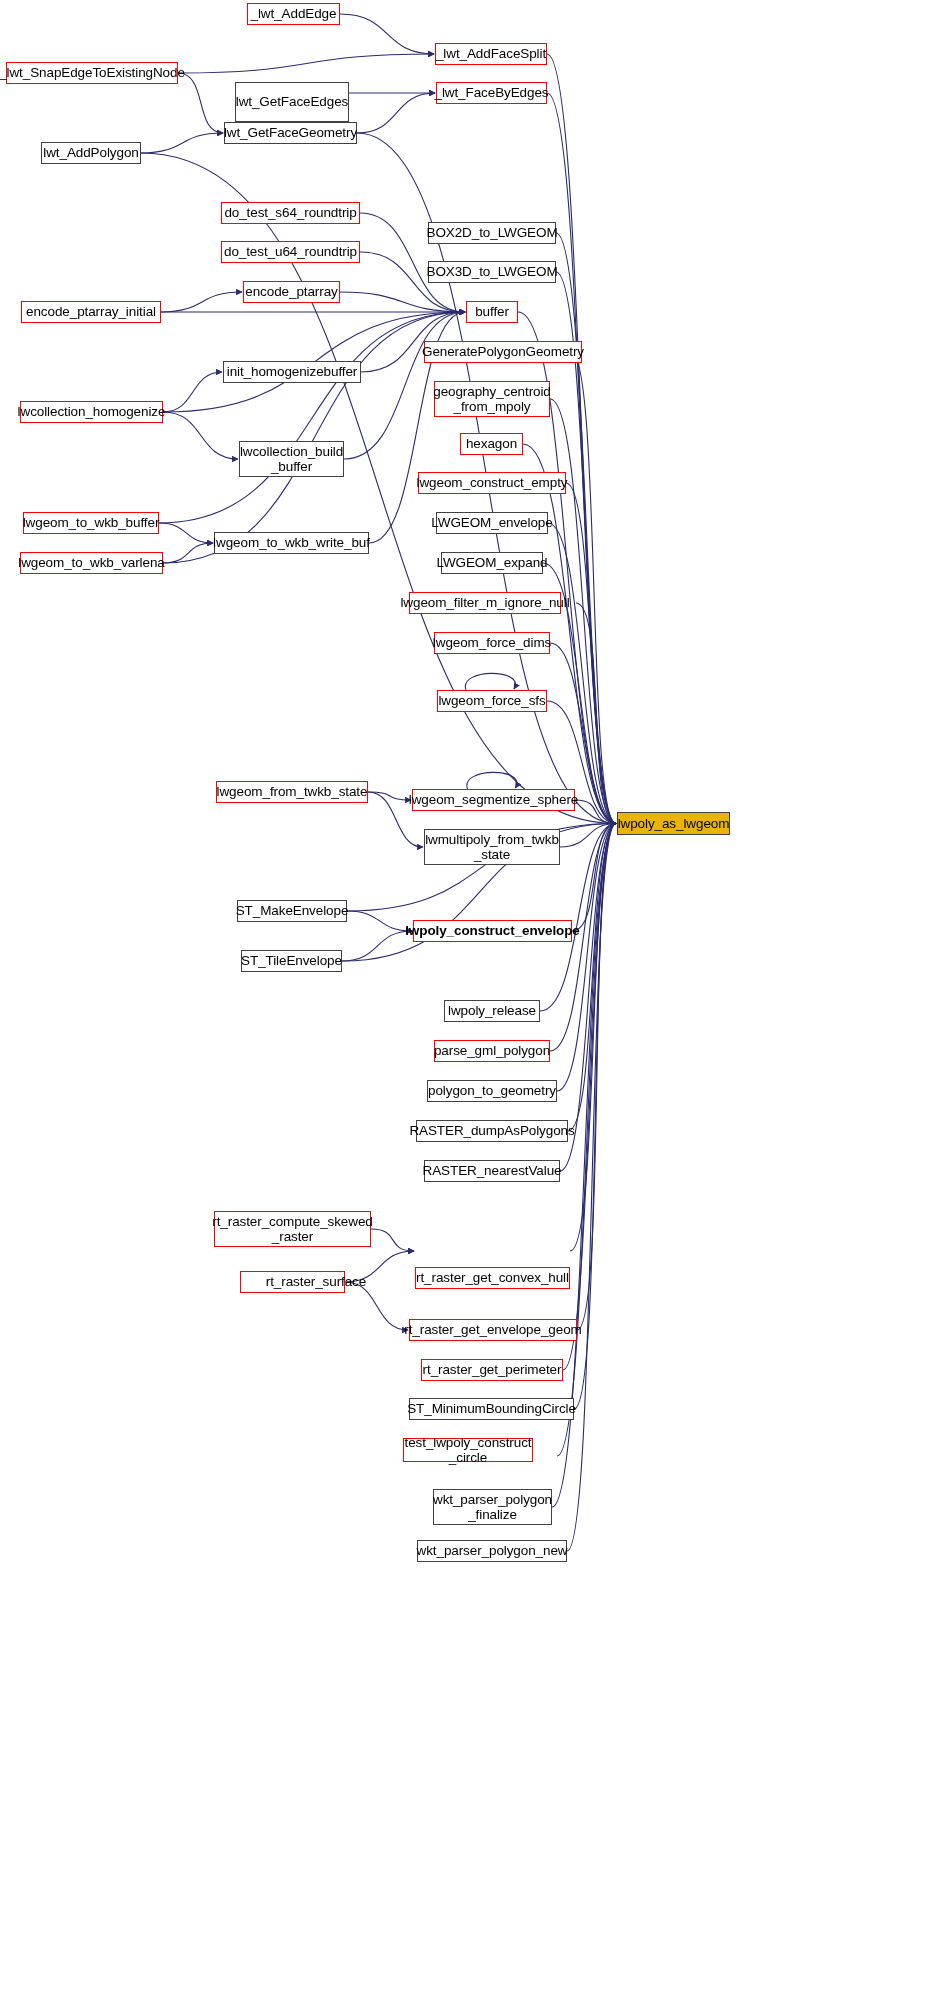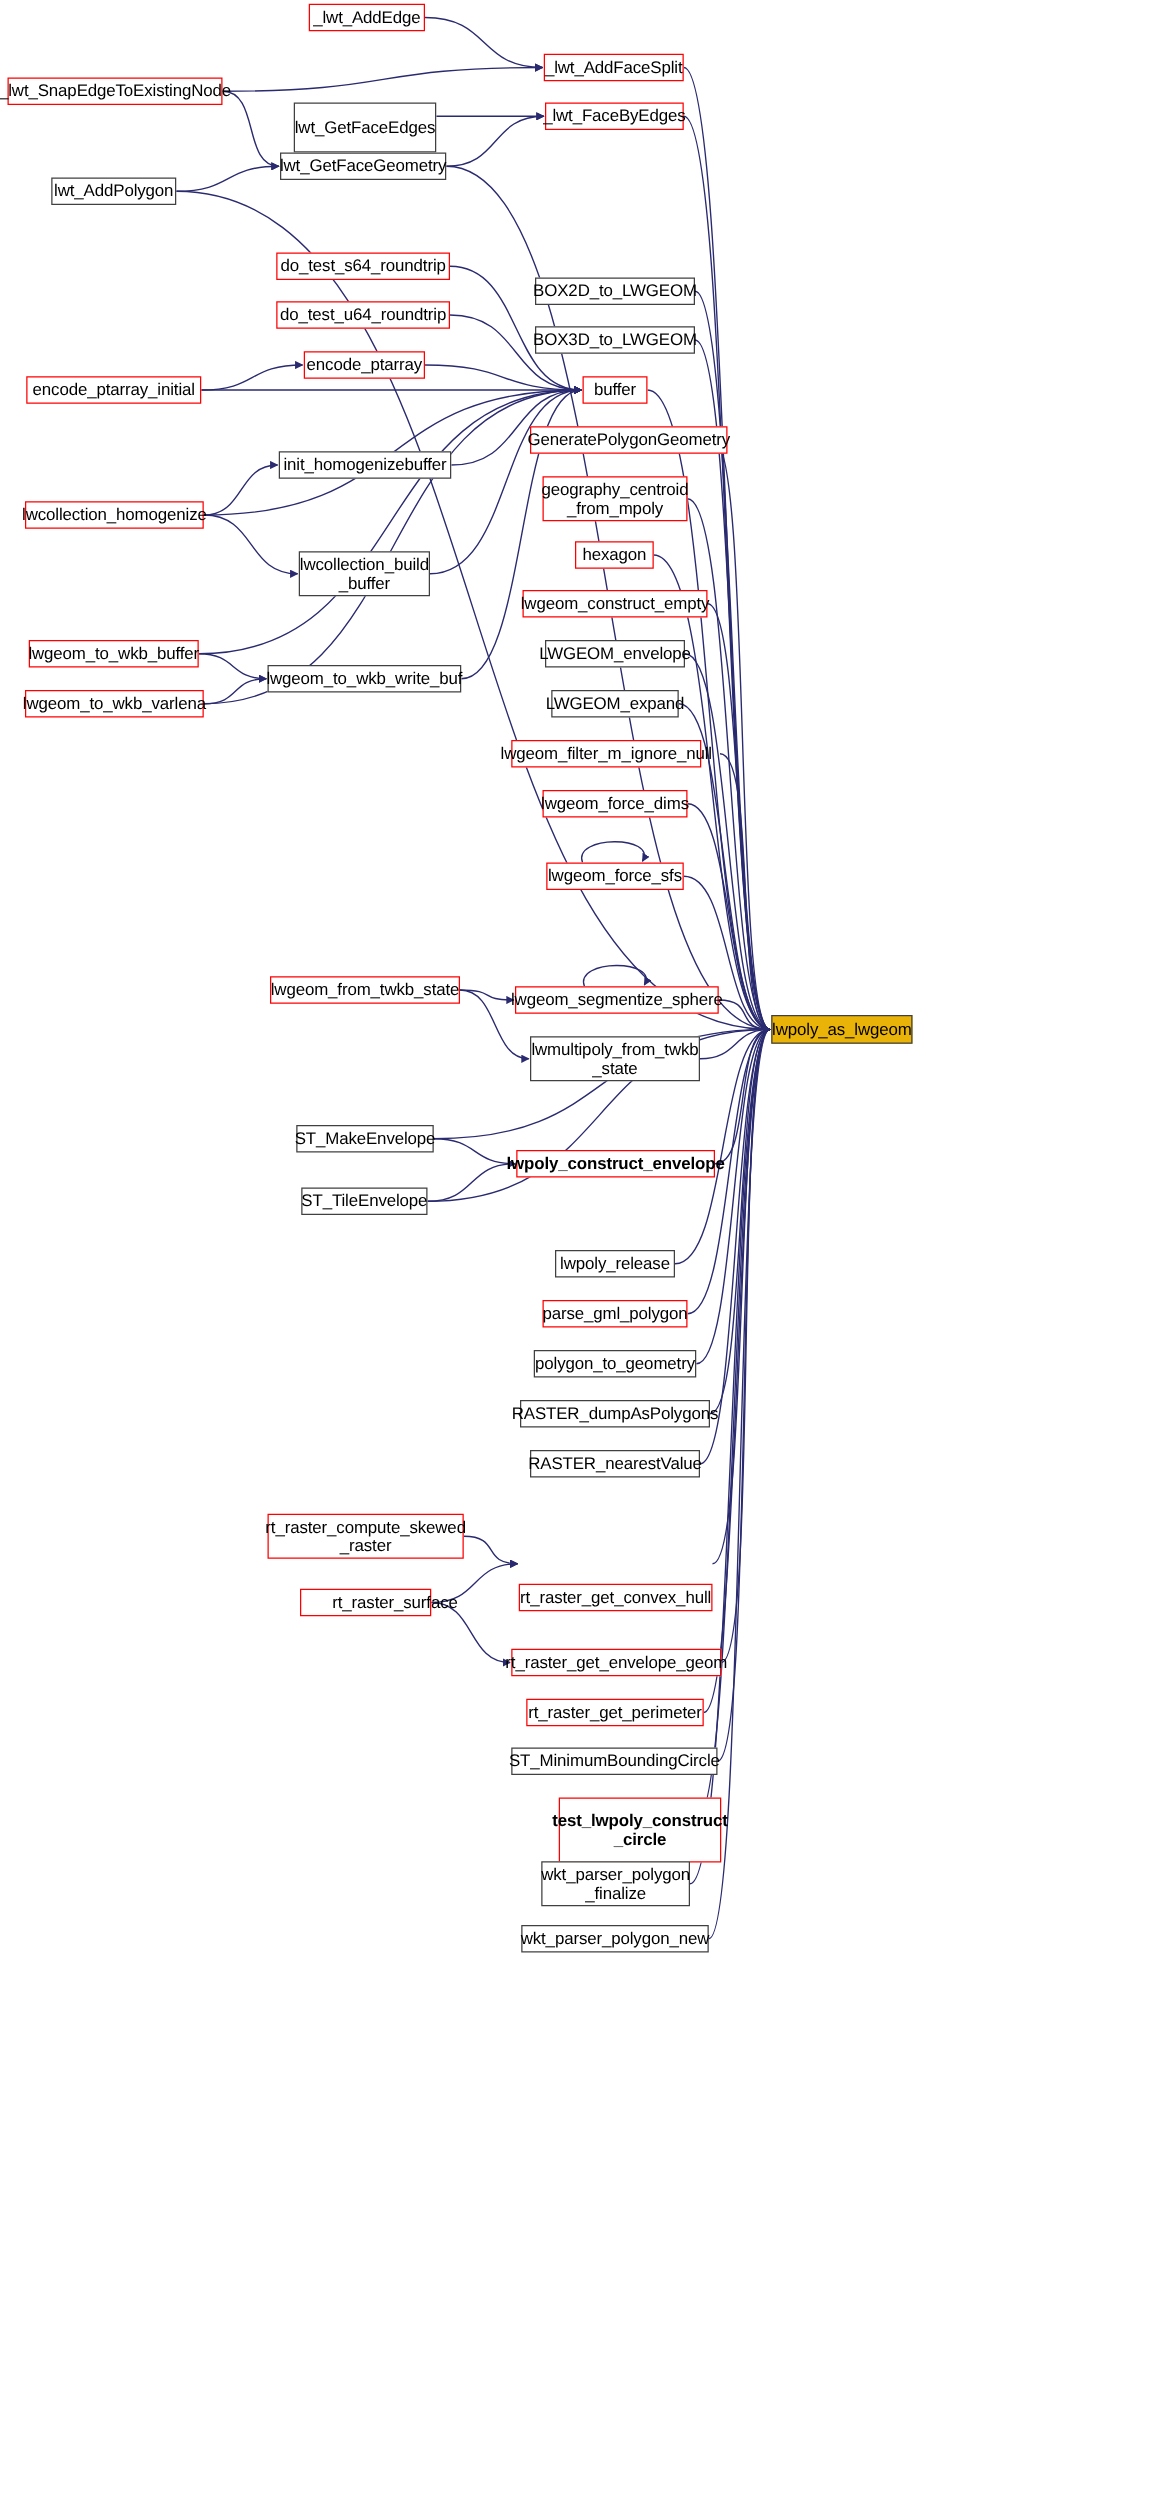--- a/index.html
+++ b/index.html
@@ -170,19 +170,19 @@
       <div class="node black" style="left: 427px; top: 1080px; width: 130px; height: 22px;">polygon_to_geometry</div>
       <div class="node black" style="left: 416px; top: 1120px; width: 152px; height: 22px;">RASTER_dumpAsPolygons</div>
       <div class="node black" style="left: 424px; top: 1160px; width: 136px; height: 22px;">RASTER_nearestValue</div>
       <div class="node" style="left: 214px; top: 1211px; width: 157px; height: 36px;">rt_raster_compute_skewed
 _raster</div>
       <div class="node" style="left: 415px; top: 1240px; width: 155px; height: 22px; margin-top: 27px;">rt_raster_get_convex_hull</div>
       <div class="node" style="left: 240px; top: 1271px; width: 105px; height: 22px; padding-left: 47px;">rt_raster_surface</div>
       <div class="node" style="left: 409px; top: 1319px; width: 168px; height: 22px;">rt_raster_get_envelope_geom</div>
       <div class="node" style="left: 421px; top: 1359px; width: 142px; height: 22px;">rt_raster_get_perimeter</div>
       <div class="node black" style="left: 409px; top: 1398px; width: 165px; height: 22px;">ST_MinimumBoundingCircle</div>
-      <div class="node" style="left: 447px; top: 1438px; width: 130px; height: 52px; font-weight: bold;">test_lwpoly_construct
+      <div class="node" style="left: 403px; top: 1438px; width: 130px; height: 24px;">test_lwpoly_construct
 _circle</div>
       <div class="node black" style="left: 433px; top: 1489px; width: 119px; height: 36px;">wkt_parser_polygon
 _finalize</div>
       <div class="node black" style="left: 417px; top: 1540px; width: 150px; height: 22px;">wkt_parser_polygon_new</div>
     </div>
 </div>
 
 </body></html>

